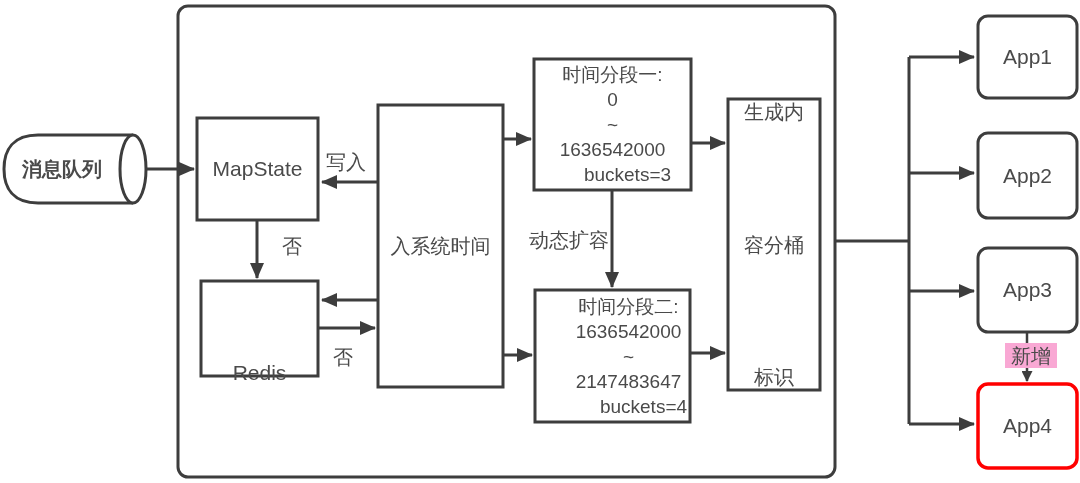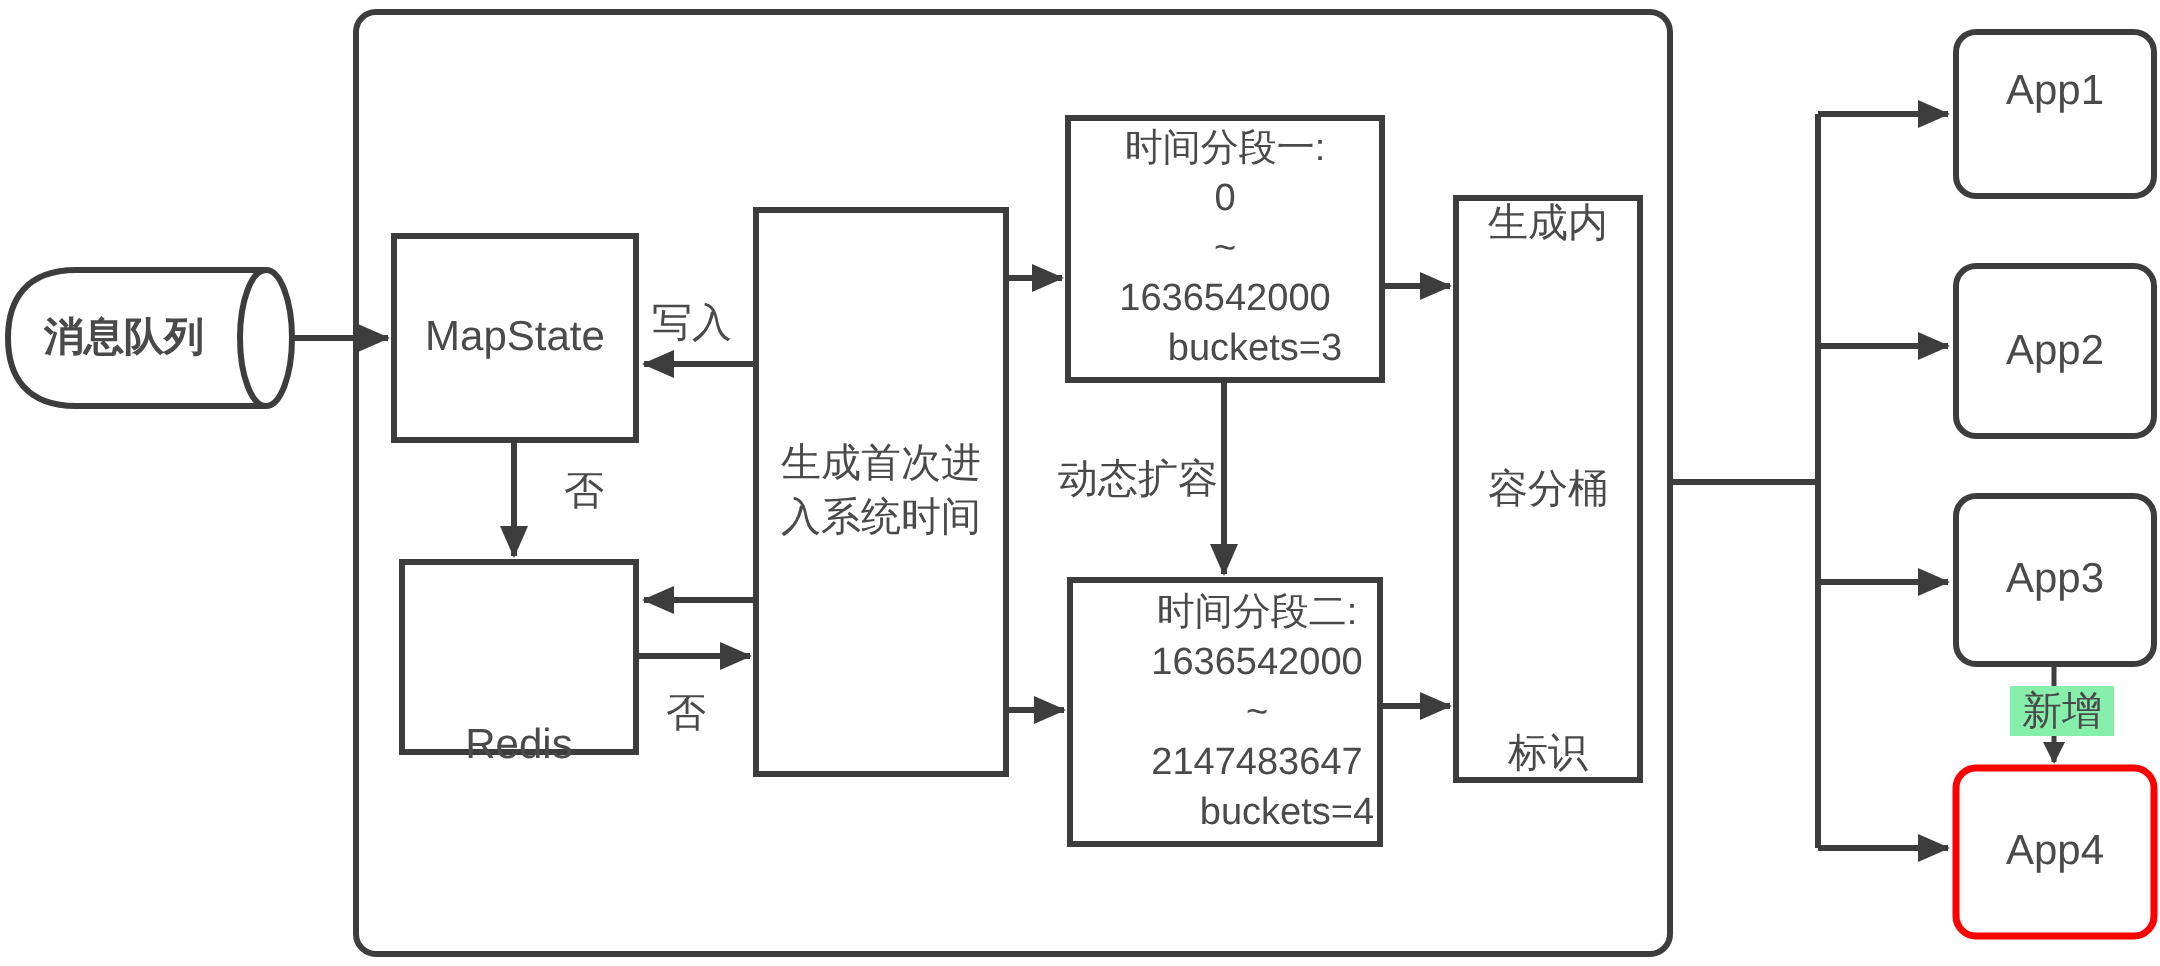--- a/index.html
+++ b/index.html
@@ -25,21 +25,21 @@
   .multiline{flex-direction:column;}
   .seg-lines{
     position:absolute;display:flex;flex-direction:column;
     align-items:center;justify-content:flex-start;
     font-size:19px;line-height:25px;text-align:left;
   }
   .seg-lines .shift-right{transform:translateX(15px);}
   .tall-lines{font-size:20px;line-height:27px;}
   .bucket-lines{font-size:20px;line-height:26px;justify-content:space-between;}
   .edge-label{font-size:20px;}
-  .label-on-line{background:#86efac;padding:0 3px;}
+  .label-on-line{background:#f9a8d4;padding:0 3px;}
 </style>
 </head>
 <body>
 
 <div class="stage">
 
   <svg width="1080" height="483" viewBox="0 0 1080 483">
     <defs>
       <marker id="arr" markerUnits="userSpaceOnUse" markerWidth="17" markerHeight="14" refX="15" refY="7" orient="auto">
         <path d="M0,0 L16,7 L0,14 Z" fill="#3d3d3d"></path>
@@ -86,21 +86,20 @@
     <line x1="1027" y1="333" x2="1027" y2="381" stroke="#3d3d3d" stroke-width="2.5" marker-end="url(#arrs)"></line>
   </svg>
 
   <div class="lbl cn" style="left:6px;top:152px;width:112px;height:34px;font-weight:bold;">消息队列</div>
 
   <div class="lbl node-text" style="left:197px;top:118px;width:121px;height:102px;">MapState</div>
 
   <div class="lbl node-text" style="left:201px;top:281px;width:117px;height:95px;margin-top:44px;">Redis</div>
 
   <div class="lbl multiline tall-lines" style="left:378px;top:105px;width:125px;height:282px;">
-    <div>生成首次进</div>
     <div>入系统时间</div>
   </div>
 
   <div class="seg-lines" style="left:534px;top:62px;width:157px;height:128px;">
     <div>时间分段一:</div>
     <div>0</div>
     <div>~</div>
     <div>1636542000</div>
     <div class="shift-right">buckets=3</div>
   </div>
@@ -112,21 +111,21 @@
     <div>2147483647</div>
     <div class="shift-right">buckets=4</div>
   </div>
 
   <div class="lbl multiline bucket-lines" style="left:728px;top:99px;width:92px;height:291px;">
     <div>生成内</div>
     <div>容分桶</div>
     <div>标识</div>
   </div>
 
-  <div class="lbl node-text" style="left:978px;top:5px;width:99px;height:82px;">App1</div>
+  <div class="lbl node-text" style="left:978px;top:16px;width:99px;height:82px;">App1</div>
   <div class="lbl node-text" style="left:978px;top:133px;width:99px;height:85px;">App2</div>
   <div class="lbl node-text" style="left:978px;top:248px;width:99px;height:84px;">App3</div>
   <div class="lbl node-text" style="left:978px;top:384px;width:99px;height:84px;">App4</div>
 
   <div class="lbl edge-label" style="left:321px;top:149px;width:50px;height:26px;">写入</div>
   <div class="lbl edge-label" style="left:277px;top:233px;width:30px;height:26px;">否</div>
   <div class="lbl edge-label" style="left:328px;top:344px;width:30px;height:26px;">否</div>
   <div class="lbl edge-label" style="left:528px;top:227px;width:82px;height:26px;">动态扩容</div>
   <div class="lbl edge-label label-on-line" style="left:1005px;top:343px;width:46px;height:25px;">新增</div>
 

